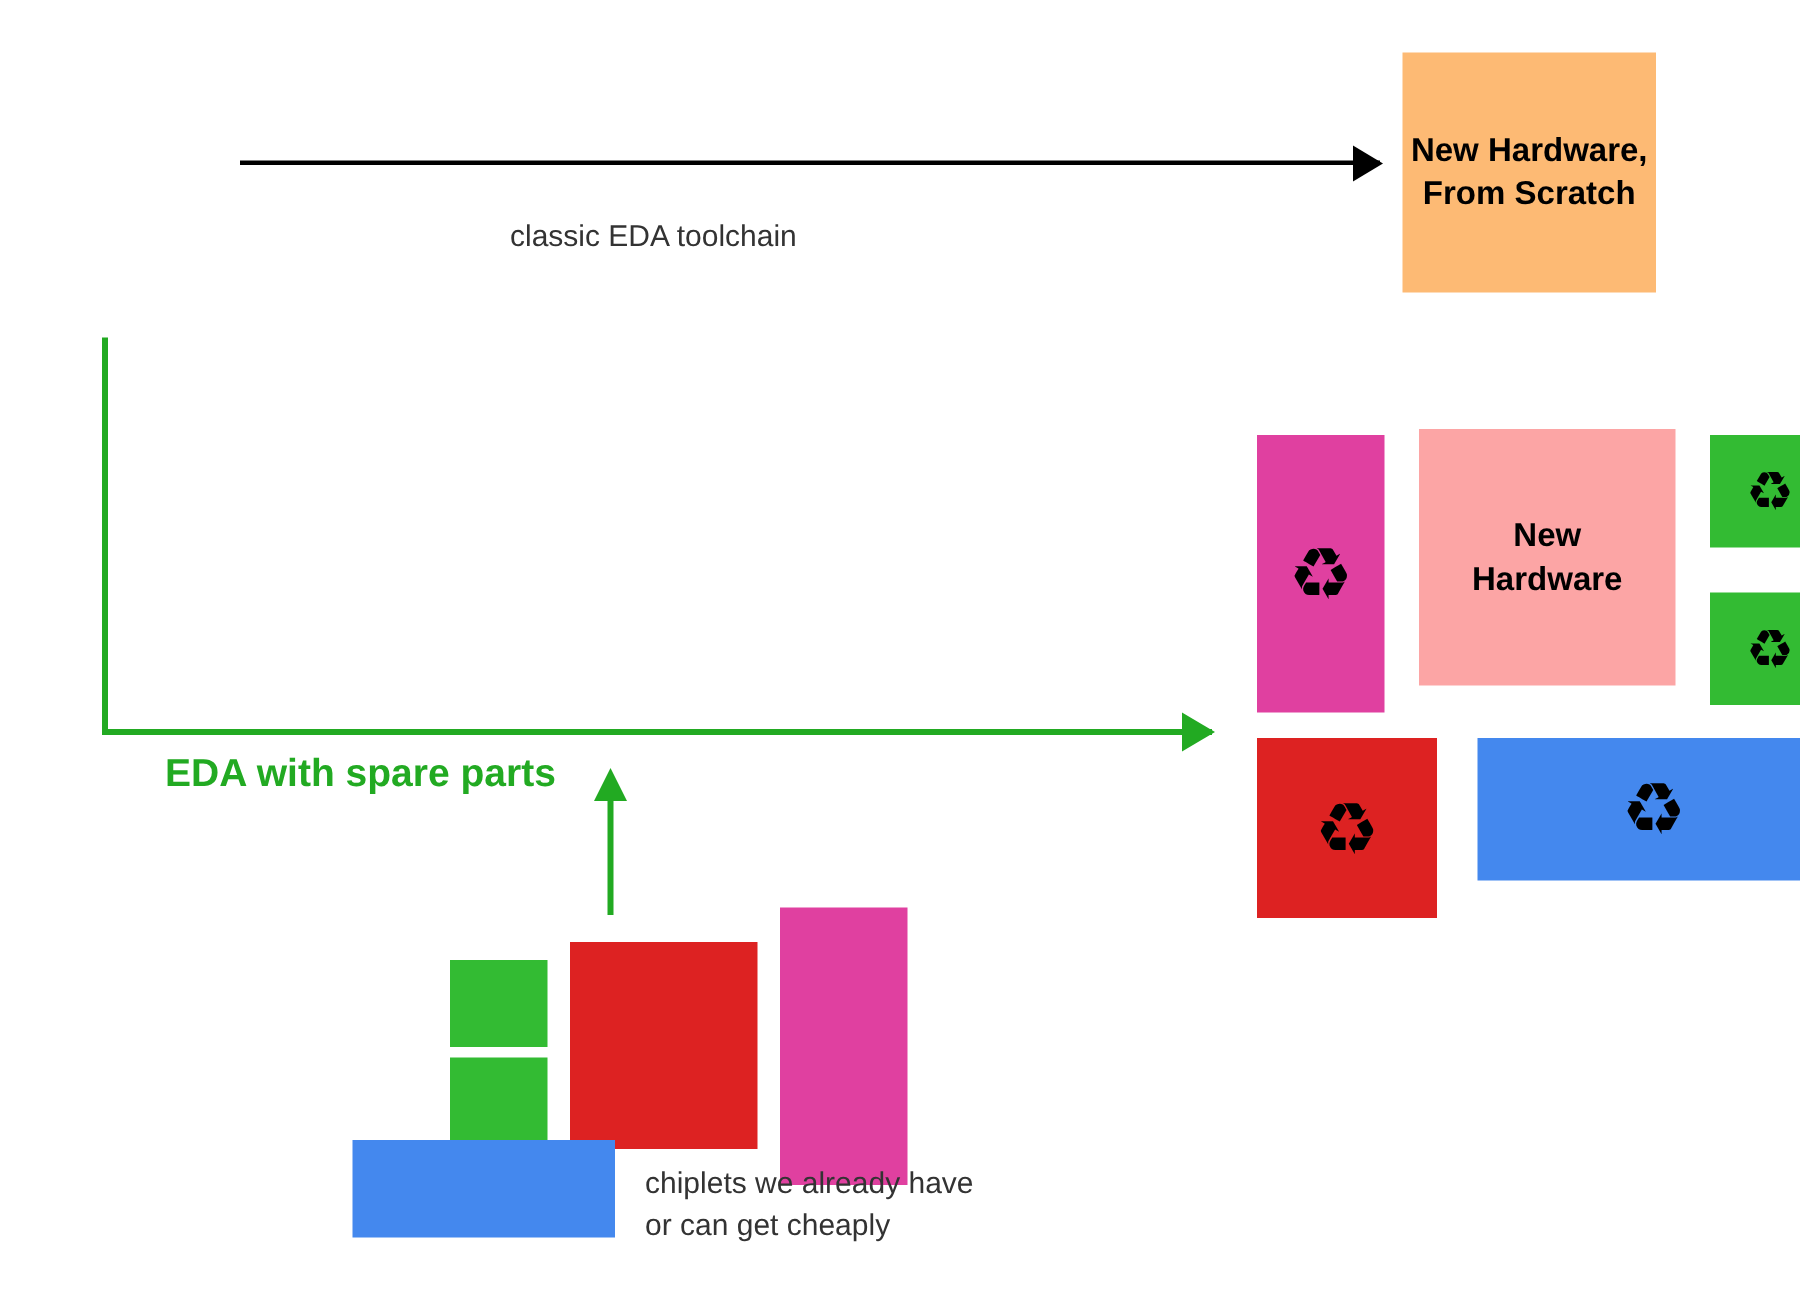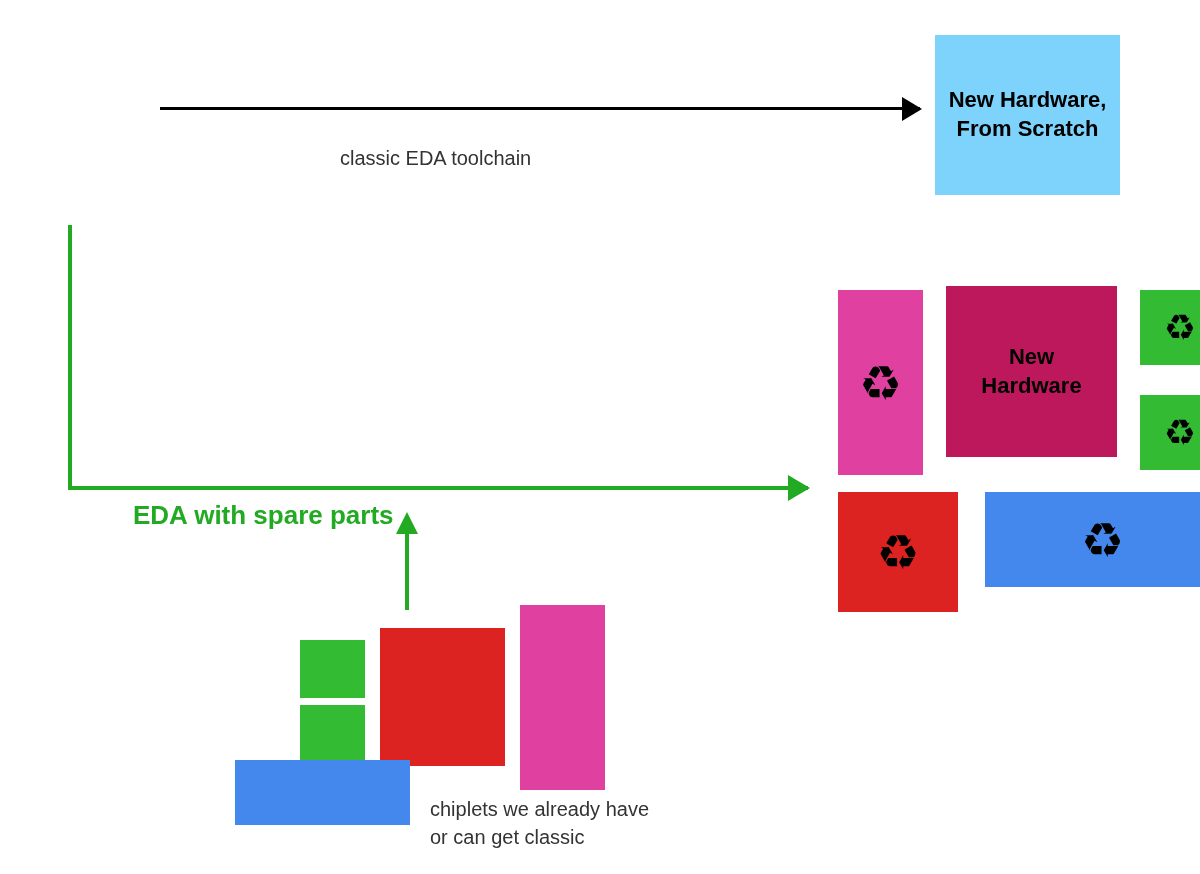--- a/index.html
+++ b/index.html
@@ -90,23 +90,23 @@
       font-size: 20px;
       color: #333;
       margin-top: 27px;
     }
 
     
     .box-new-hardware-scratch {
       position: absolute;
       top: 35px;
       left: 935px;
-      width: 185px;
+      width: 169px;
       height: 160px;
-      background: #7dd3fc;
+      background: #fdba74;
       display: flex;
       align-items: center;
       justify-content: center;
       text-align: center;
       padding: 0;
     }
     .box-new-hardware-scratch span {
       font-size: 22px;
       font-weight: bold;
       color: #000;
@@ -165,21 +165,20 @@
     }
 
     
     .label-eda-spare {
       position: absolute;
       top: 500px;
       left: 110px;
       font-size: 26px;
       font-weight: bold;
       color: #22aa22;
-      margin-left: 23px;
     }
 
     
     
     .box-pink-tall {
       position: absolute;
       top: 290px;
       left: 838px;
       width: 85px;
       height: 185px;
@@ -197,21 +196,21 @@
       color: #000;
     }
 
     
     .box-new-hardware {
       position: absolute;
       top: 286px;
       left: 946px;
       width: 171px;
       height: 171px;
-      background: #be185d;
+      background: #fca5a5;
       display: flex;
       align-items: center;
       justify-content: center;
       text-align: center;
       padding: 10px;
     }
     .box-new-hardware span {
       font-size: 22px;
       font-weight: bold;
       color: #000;
@@ -318,21 +317,20 @@
     }
 
     
     .label-chiplets {
       position: absolute;
       top: 775px;
       left: 430px;
       font-size: 20px;
       color: #333;
       line-height: 1.4;
-      margin-top: 20px;
     }
   </style>
 </head>
 <body>
 
 <div class="diagram-container">
 
 
   <div class="arrow-black"></div>
   <div class="label-classic-eda">classic EDA toolchain</div>
@@ -375,16 +373,16 @@
   <div class="box-green-bottom-bot"></div>
 
   <div class="box-red-bottom"></div>
 
   <div class="box-pink-bottom"></div>
 
   <div class="box-blue-bottom"></div>
 
   <div class="label-chiplets">
     <span>chiplets we already have</span><br>
-    <span>or can get classic</span>
+    <span>or can get cheaply</span>
   </div>
 
 </div>
 
 </body></html>

